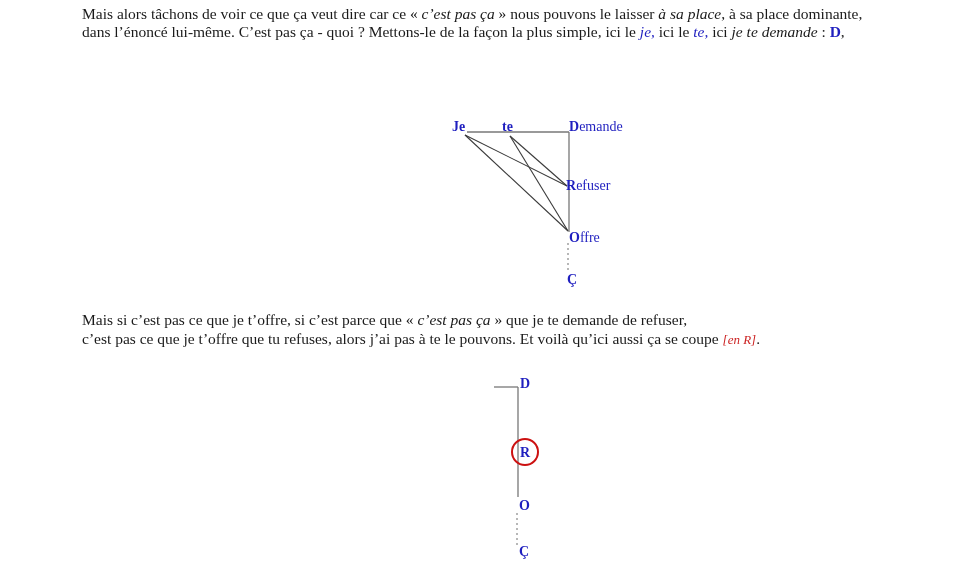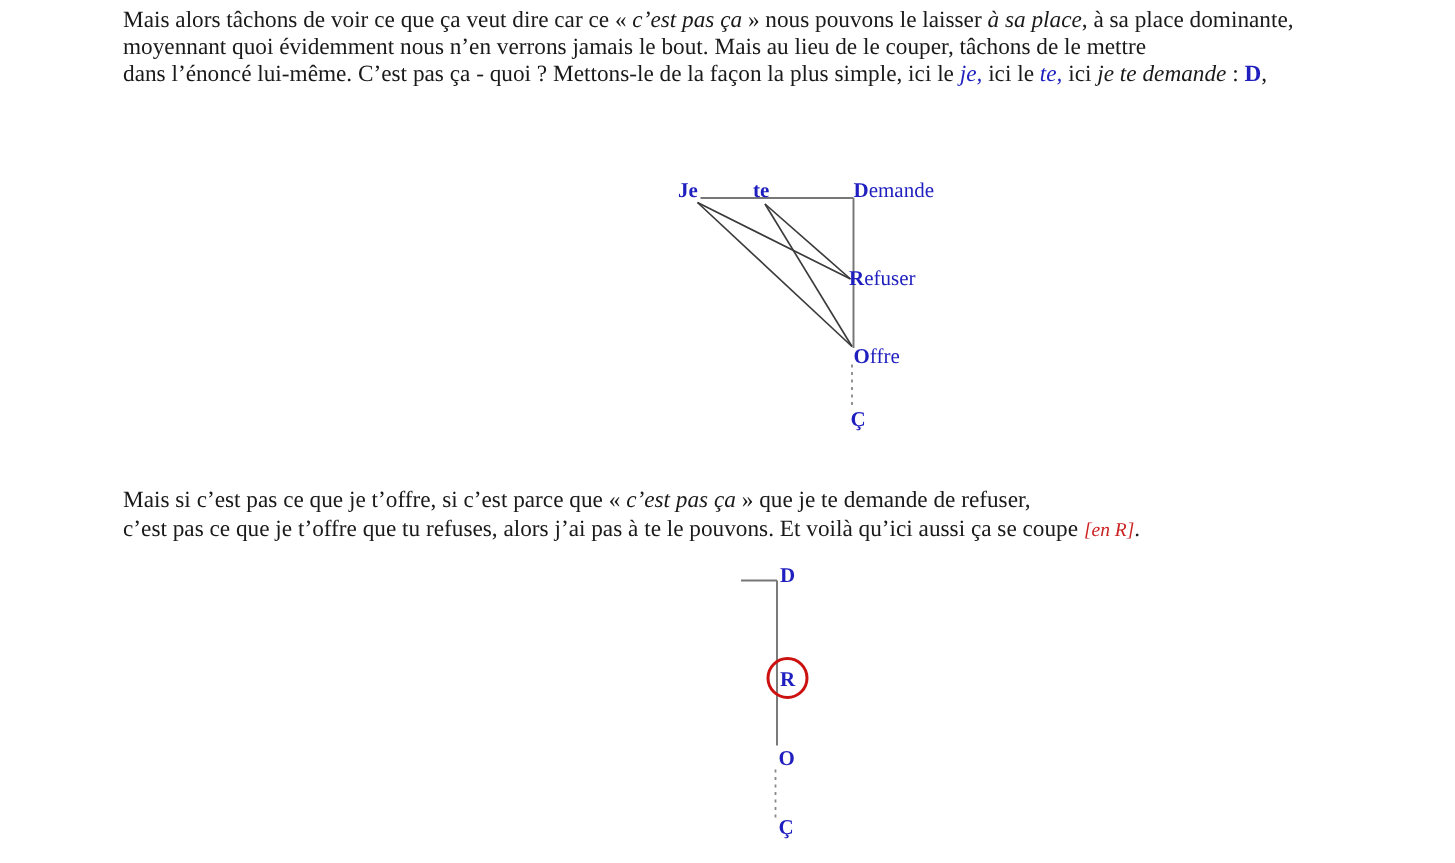--- a/index.html
+++ b/index.html
@@ -8,21 +8,21 @@
     width: 970px;
     height: 575px;
     background: var(--background, #ffffff);
     font-family: "Liberation Serif", serif;
     color: var(--text, #1a1a1a);
     overflow: hidden;
     margin-left: 34px;
   }
   .para { position: absolute; font-size: 15.5px; white-space: nowrap; }
   .p1 { left: 48px; top: 5px;  line-height: 18px; }
-  .p2 { left: 48px; top: 324px; line-height: 19px; }
+  .p2 { left: 48px; top: 310px; line-height: 19px; }
   .rt-line { white-space: nowrap; }
   .seg-n  { }
   .seg-i  { font-style: italic; }
   .seg-bi { font-style: italic; color: var(--blue, #1f1fbf); }
   .seg-bb { font-weight: bold;  color: var(--blue, #1f1fbf); }
   .seg-r  { color: var(--red-note, #cc2222); font-size: 13px; font-style: italic; }
 
   svg.fig { position: absolute; overflow: visible; }
   .fig1 { left: 400px; top: 112px; }
   .fig2 { left: 450px; top: 370px; }
@@ -39,21 +39,20 @@
   .dotted { stroke: var(--dotted, #888888);  stroke-width: 1.2; fill: none; stroke-dasharray: 2 3; }
   .hl-circle { stroke: var(--circle, #cc1111); stroke-width: 2; fill: none; }
 </style>
 </head>
 <body>
 
 <div class="page">
 
   <div class="para p1">
       <div class="rt-line"><span class="seg-n">Mais alors tâchons de voir ce que ça veut dire car ce « </span><span class="seg-i">c’est pas ça</span><span class="seg-n"> » nous pouvons le laisser </span><span class="seg-i">à sa place</span><span class="seg-n">, à sa place dominante,</span></div>
-      <div class="rt-line"><span class="seg-n">moyennant quoi évidemment nous n’en verrons jamais le bout. Mais au lieu de le couper, tâchons de le mettre</span></div>
       <div class="rt-line"><span class="seg-n">dans l’énoncé lui-même. C’est pas ça - quoi ? Mettons-le de la façon la plus simple, ici le </span><span class="seg-bi">je,</span><span class="seg-n"> ici le </span><span class="seg-bi">te,</span><span class="seg-n"> ici </span><span class="seg-i">je te demande</span><span class="seg-n"> : </span><span class="seg-bb">D</span><span class="seg-n">,</span></div>
     </div>
 
   <svg class="fig fig1" width="210" height="192" viewBox="0 0 210 192">
 
     <line class="frame" x1="33" y1="20" x2="135" y2="20"></line>
     <line class="frame" x1="135" y1="20" x2="135" y2="120"></line>
 
     <line class="diag" x1="31" y1="23" x2="133" y2="74"></line>
     <line class="diag" x1="31" y1="23" x2="134" y2="119"></line>

